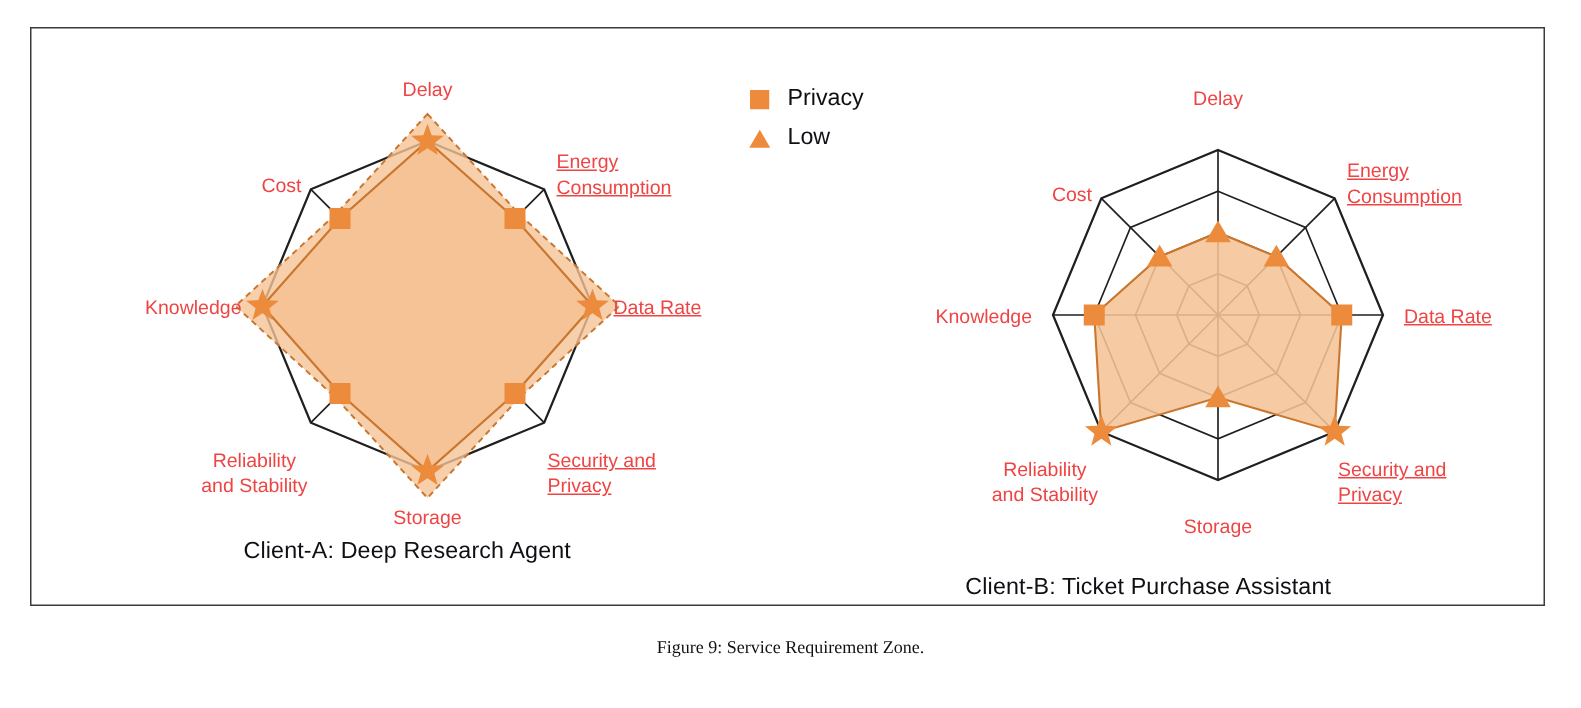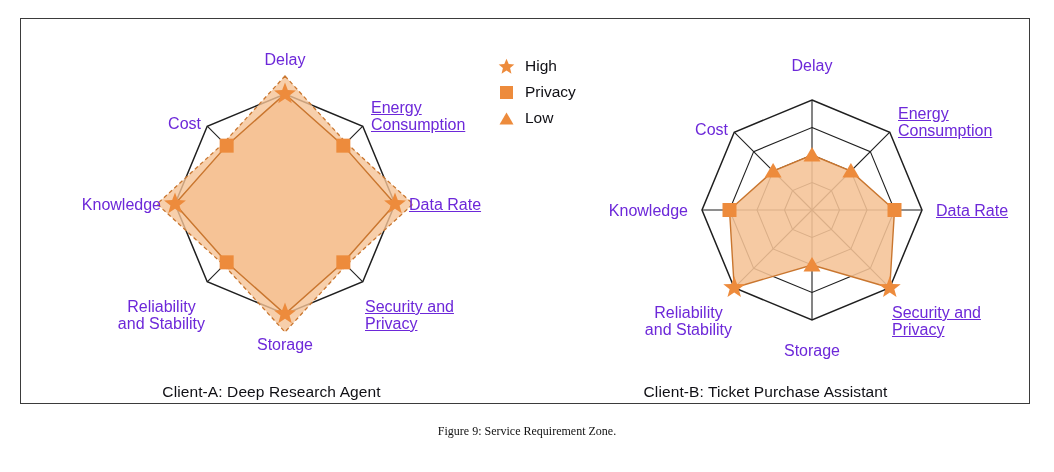--- a/index.html
+++ b/index.html
@@ -25,21 +25,21 @@
   }
 
   .legend{
     position:absolute;left:472px;top:34px;width:150px;
   }
   .legend-row{display:flex;align-items:center;height:26px;}
   .legend-mark{width:26px;height:22px;display:flex;align-items:center;justify-content:center;}
   .legend-label{font-size:15.5px;color:#0f0f14;margin-left:6px;}
 
   .axis-label{
-    position:absolute;font-size:16px;line-height:17px;color:#6d28d9;
+    position:absolute;font-size:13px;line-height:17px;color:#ef4444;
     white-space:pre-line;
   }
   .al-c{transform:translateX(-50%);text-align:center;}
   .al-l{text-align:left;text-decoration:underline;}
   .al-r{text-align:center;transform:translateX(-100%);}
 
   .fig-caption{
     position:absolute;left:0;top:424px;width:1054px;text-align:center;
     font-family:"Liberation Serif",serif;font-size:12px;color:#111;
   }
@@ -71,21 +71,21 @@
             <polygon points="266.00,75.00 324.34,126.66 376.00,185.00 324.34,243.34 266.00,295.00 207.66,243.34 156.00,185.00 207.66,126.66" fill="#F5C396" fill-opacity="0.95" stroke="#C9762F" stroke-width="1.4"></polygon>
             <polygon points="266.00,63.50 268.82,71.12 276.94,71.45 270.57,76.48 272.76,84.30 266.00,79.80 259.24,84.30 261.43,76.48 255.06,71.45 263.18,71.12" fill="#ED8B3C"></polygon>
             <rect x="317.34" y="119.66" width="14" height="14" fill="#ED8B3C"></rect>
             <polygon points="376.00,173.50 378.82,181.12 386.94,181.45 380.57,186.48 382.76,194.30 376.00,189.80 369.24,194.30 371.43,186.48 365.06,181.45 373.18,181.12" fill="#ED8B3C"></polygon>
             <rect x="317.34" y="236.34" width="14" height="14" fill="#ED8B3C"></rect>
             <polygon points="266.00,283.50 268.82,291.12 276.94,291.45 270.57,296.48 272.76,304.30 266.00,299.80 259.24,304.30 261.43,296.48 255.06,291.45 263.18,291.12" fill="#ED8B3C"></polygon>
             <rect x="200.66" y="236.34" width="14" height="14" fill="#ED8B3C"></rect>
             <polygon points="156.00,173.50 158.82,181.12 166.94,181.45 160.57,186.48 162.76,194.30 156.00,189.80 149.24,194.30 151.43,186.48 145.06,181.45 153.18,181.12" fill="#ED8B3C"></polygon>
             <rect x="200.66" y="119.66" width="14" height="14" fill="#ED8B3C"></rect>
           </svg>
-        <div class="chart-caption" style="top:364px;">Client-A: Deep Research Agent</div>
+        <div class="chart-caption" style="top:340px;">Client-A: Deep Research Agent</div>
       <div class="axis-label al-c" style="left: 266px; top: 32px;">Delay</div>
           <div class="axis-label al-l" style="left: 352px; top: 80px;">Energy
 Consumption</div>
           <div class="axis-label al-l" style="left: 390px; top: 177px;">Data Rate</div>
           <div class="axis-label al-l" style="left: 346px; top: 279px;">Security and
 Privacy</div>
           <div class="axis-label al-c" style="left: 266px; top: 317px;">Storage</div>
           <div class="axis-label al-r" style="left: 186px; top: 279px;">Reliability
 and Stability</div>
           <div class="axis-label al-r" style="left: 142px; top: 177px;">Knowledge</div>
@@ -126,28 +126,20 @@
           <div class="axis-label al-c" style="left: 299px; top: 323px;">Storage</div>
           <div class="axis-label al-r" style="left: 219px; top: 285px;">Reliability
 and Stability</div>
           <div class="axis-label al-r" style="left: 175px; top: 183px;">Knowledge</div>
           <div class="axis-label al-r" style="left: 215px; top: 102px;">Cost</div>
         </div>
 
       <div class="legend">
         <div class="legend-row">
           <span class="legend-mark">
-            <svg width="17" height="17" viewBox="0 0 20 20">
-                <polygon points="10,1 12.6,7.2 19.2,7.6 14.2,11.9 15.8,18.4 10,14.8 4.2,18.4 5.8,11.9 0.8,7.6 7.4,7.2" fill="#ED8B3C"></polygon>
-              </svg>
-          </span>
-          <span class="legend-label">High</span>
-        </div>
-        <div class="legend-row">
-          <span class="legend-mark">
             <svg width="13" height="13" viewBox="0 0 13 13">
                 <rect x="0" y="0" width="13" height="13" fill="#ED8B3C"></rect>
               </svg>
           </span>
           <span class="legend-label">Privacy</span>
         </div>
         <div class="legend-row">
           <span class="legend-mark">
             <svg width="15" height="13" viewBox="0 0 15 13">
                 <polygon points="7.5,0.5 14.5,12.5 0.5,12.5" fill="#ED8B3C"></polygon>

